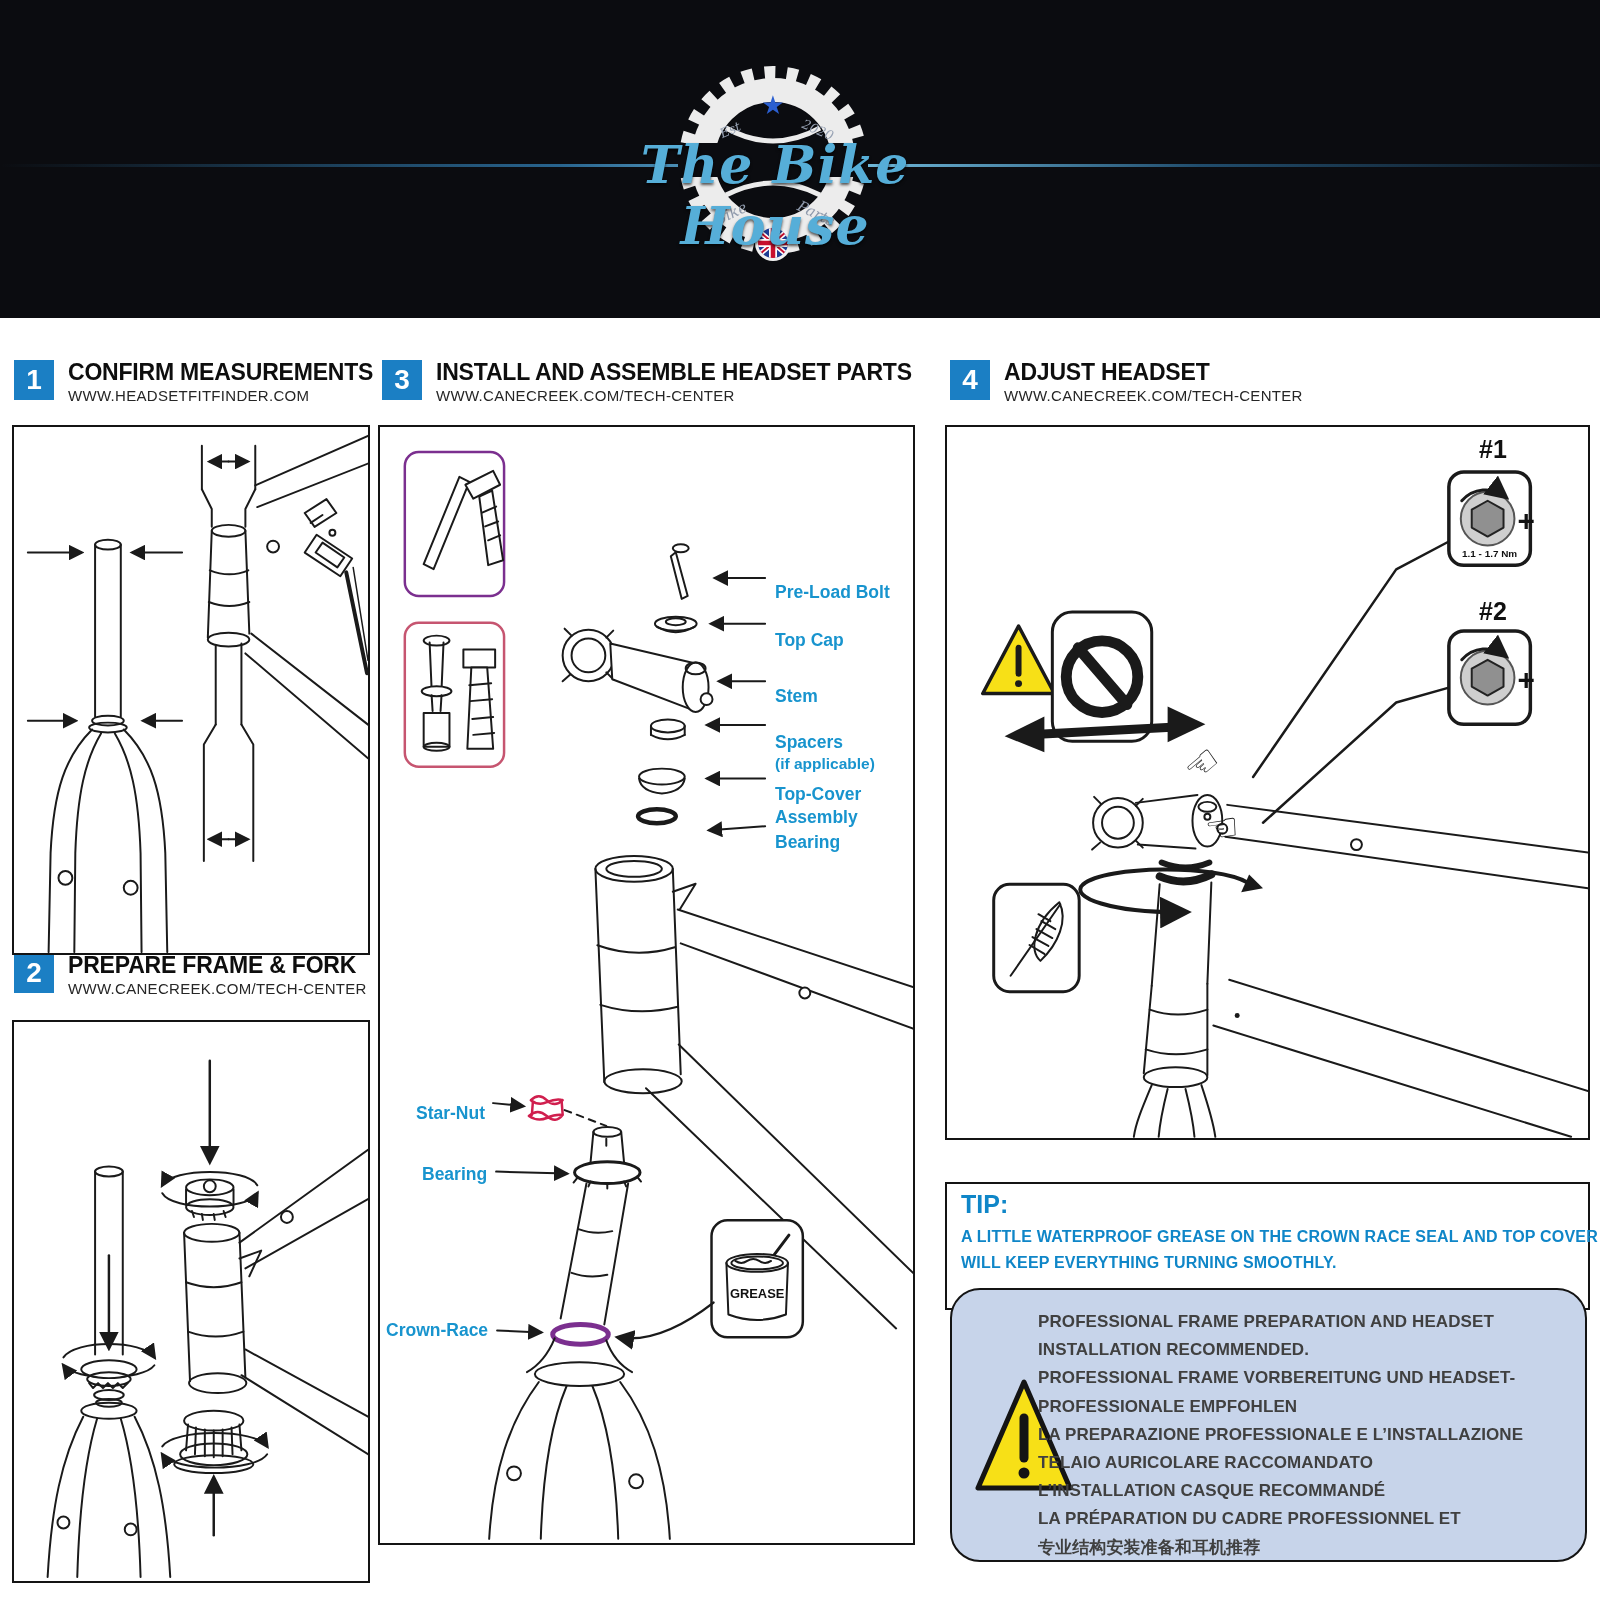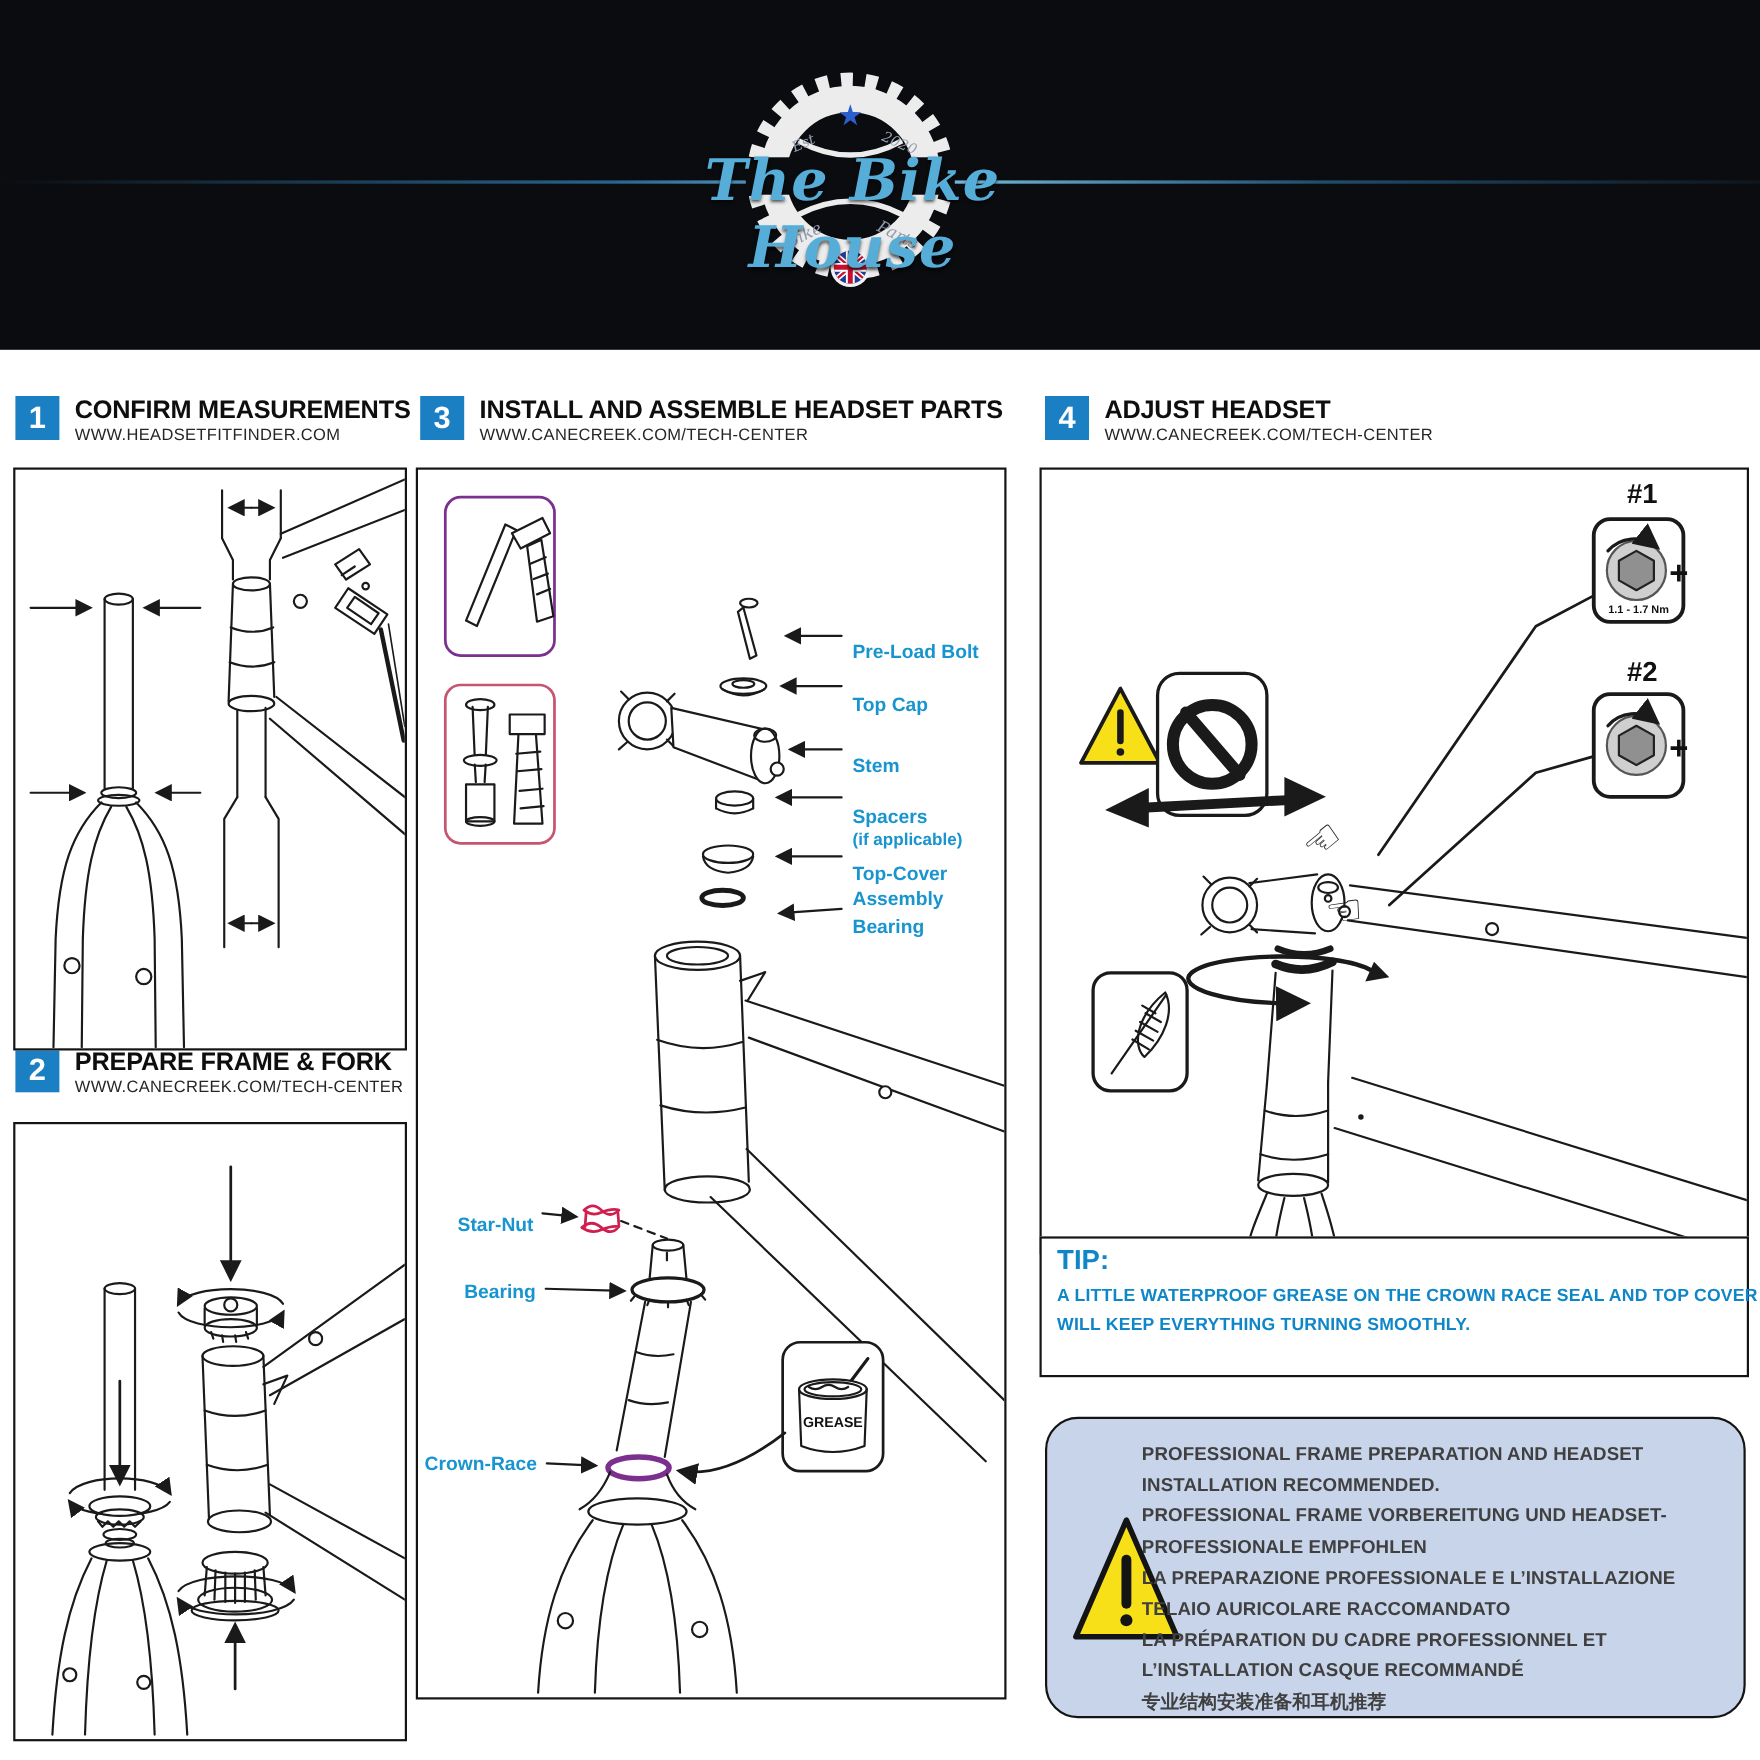--- a/index.html
+++ b/index.html
@@ -405,38 +405,38 @@
       <text x="574" y="104" style="font:800 30px 'Liberation Sans',sans-serif;fill:#111;">+</text>
       <text x="574" y="264" style="font:800 30px 'Liberation Sans',sans-serif;fill:#111;">+</text>
       <text x="546" y="131" text-anchor="middle" style="font:700 10px 'Liberation Sans',sans-serif;fill:#111;">1.1 - 1.7 Nm</text>
     </svg>
     <div class="tq-label" style="left:505px;top:8px;">#1</div>
     <div class="tq-label" style="left:505px;top:170px;">#2</div>
     <div class="hand" style="left:238px;top:318px;transform:rotate(-40deg);">☜</div>
     <div class="hand" style="left:258px;top:382px;transform:rotate(-8deg);">☜</div>
   </div>
 
-  <div class="panel" style="left:945px;top:1124px;width:645px;height:128px;text-align:center;">
+  <div class="panel" style="left:945px;top:1182px;width:645px;height:128px;text-align:center;">
     <div class="tip-head">TIP:</div>
     <div class="tip-line" style="top:44px;">A LITTLE WATERPROOF GREASE ON THE CROWN RACE SEAL AND TOP COVER SEAL</div>
     <div class="tip-line" style="top:70px;">WILL KEEP EVERYTHING TURNING SMOOTHLY.</div>
   </div>
 
   <div class="warnbox">
     <svg style="position:absolute;left:20px;top:86px;width:105px;height:125px;" viewBox="0 0 105 125">
       <polygon points="52,6 6,112 98,112" fill="var(--c-yellow,#f7e017)" stroke="#141414" stroke-width="5" stroke-linejoin="round"></polygon>
       <path d="M52,42 L52,82" stroke="#141414" stroke-width="9" stroke-linecap="round"></path>
       <circle cx="52" cy="97" r="5.5" fill="#141414"></circle>
     </svg>
     <div class="warn-lines">
       <div class="warn-line">PROFESSIONAL FRAME PREPARATION AND HEADSET</div>
       <div class="warn-line">INSTALLATION RECOMMENDED.</div>
       <div class="warn-line">PROFESSIONAL FRAME VORBEREITUNG UND HEADSET-</div>
       <div class="warn-line">PROFESSIONALE EMPFOHLEN</div>
       <div class="warn-line">LA PREPARAZIONE PROFESSIONALE E L’INSTALLAZIONE</div>
       <div class="warn-line">TELAIO AURICOLARE RACCOMANDATO</div>
+      <div class="warn-line">L’INSTALLATION CASQUE RECOMMANDÉ</div>
       <div class="warn-line">LA PRÉPARATION DU CADRE PROFESSIONNEL ET</div>
-      <div class="warn-line">L’INSTALLATION CASQUE RECOMMANDÉ</div>
       <div class="warn-line">专业结构安装准备和耳机推荐</div>
     </div>
   </div>
 
 </div>
 
 </body></html>

